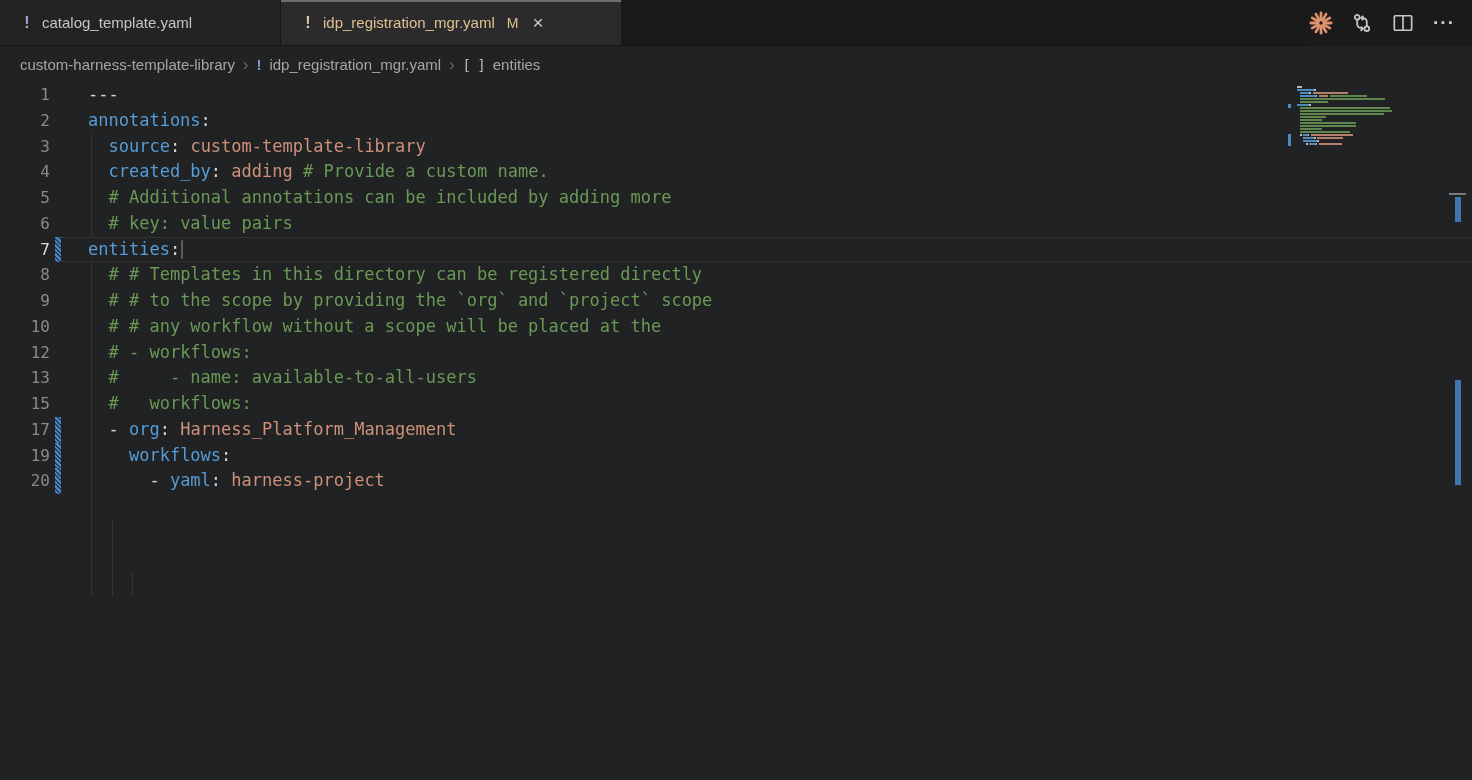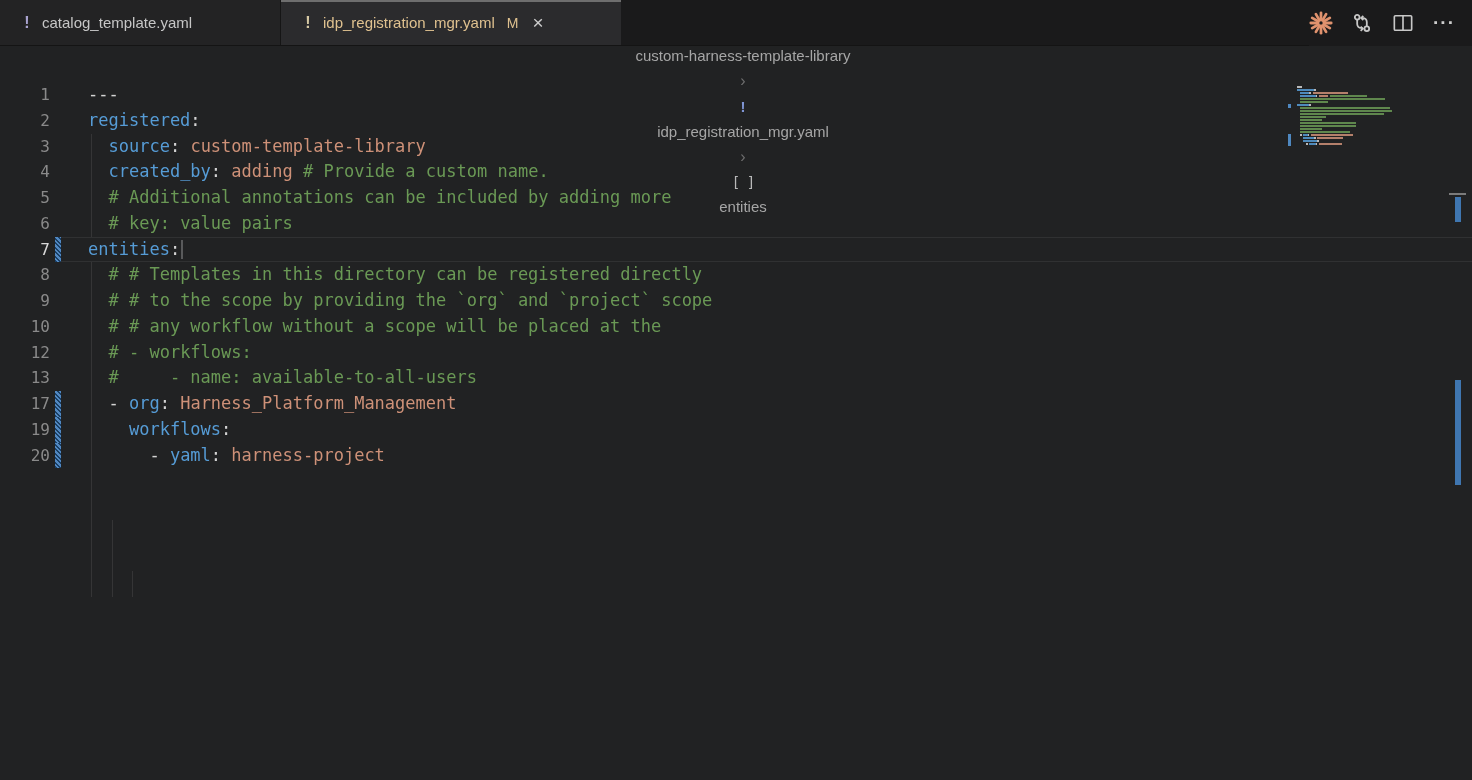--- a/index.html
+++ b/index.html
@@ -34,22 +34,22 @@
   .tab-actions{
     position:absolute;right:0;top:0;height:46px;display:flex;align-items:center;
     gap:17px;padding-right:16px;background:var(--tabbar-bg,#1a1a1b);
   }
   .action-btn{width:24px;height:24px;display:flex;align-items:center;justify-content:center;cursor:pointer;}
   .dots{color:#cdcdcd;font-size:19px;font-weight:bold;letter-spacing:1px;}
 
   
   .breadcrumbs{
     position:absolute;top:47px;left:0;right:0;height:35px;
-    display:flex;align-items:center;gap:8px;padding-left:14px;
-    color:#a6a6a6;font-size:15px;background:var(--editor-bg,#212223);flex-direction:column;
+    display:flex;align-items:center;gap:8px;padding-left:20px;
+    color:#a6a6a6;font-size:15px;background:var(--editor-bg,#212223);
   }
   .crumb{cursor:pointer;}
   .crumb-sep{color:#6e6e6e;font-size:16px;}
   .crumb-warn{color:var(--crumb-icon,#7f95d4);font-weight:bold;font-size:15px;}
   .crumb-sym-icon{color:#b9b9b9;font-family:"DejaVu Sans Mono",monospace;font-size:14px;letter-spacing:-1px;}
 
   
   .editor{position:absolute;top:82px;left:0;right:0;bottom:0;}
   .code-row{display:flex;height:25.75px;line-height:25.75px;}
   .line-num{
@@ -155,21 +155,21 @@
   <div class="editor">
     <div>
         <div class="code-row">
           <span class="line-num">1</span>
           <span class="mod-mark"></span>
           <span class="code-text"><span class="tok-p">---</span></span>
         </div>
         <div class="code-row">
           <span class="line-num">2</span>
           <span class="mod-mark"></span>
-          <span class="code-text"><span class="tok-k">registered</span><span class="tok-p">:</span></span>
+          <span class="code-text"><span class="tok-k">annotations</span><span class="tok-p">:</span></span>
         </div>
         <div class="code-row">
           <span class="line-num">3</span>
           <span class="mod-mark"></span>
           <span class="code-text"><span class="tok-p">  </span><span class="tok-k">source</span><span class="tok-p">: </span><span class="tok-v">custom-template-library</span></span>
         </div>
         <div class="code-row">
           <span class="line-num">4</span>
           <span class="mod-mark"></span>
           <span class="code-text"><span class="tok-p">  </span><span class="tok-k">created_by</span><span class="tok-p">: </span><span class="tok-v">adding </span><span class="tok-c"># Provide a custom name.</span></span>
@@ -206,20 +206,25 @@
         </div>
         <div class="code-row">
           <span class="line-num">12</span>
           <span class="mod-mark"></span>
           <span class="code-text"><span class="tok-p">  </span><span class="tok-c"># - workflows:</span></span>
         </div>
         <div class="code-row">
           <span class="line-num">13</span>
           <span class="mod-mark"></span>
           <span class="code-text"><span class="tok-p">  </span><span class="tok-c">#     - name: available-to-all-users</span></span>
+        </div>
+        <div class="code-row">
+          <span class="line-num">15</span>
+          <span class="mod-mark"></span>
+          <span class="code-text"><span class="tok-p">  </span><span class="tok-c">#   workflows:</span></span>
         </div>
         <div class="code-row">
           <span class="line-num">17</span>
           <span class="mod-mark on"></span>
           <span class="code-text"><span class="tok-p">  - </span><span class="tok-k">org</span><span class="tok-p">: </span><span class="tok-v">Harness_Platform_Management</span></span>
         </div>
         <div class="code-row">
           <span class="line-num">19</span>
           <span class="mod-mark on"></span>
           <span class="code-text"><span class="tok-p">    </span><span class="tok-k">workflows</span><span class="tok-p">:</span></span>

